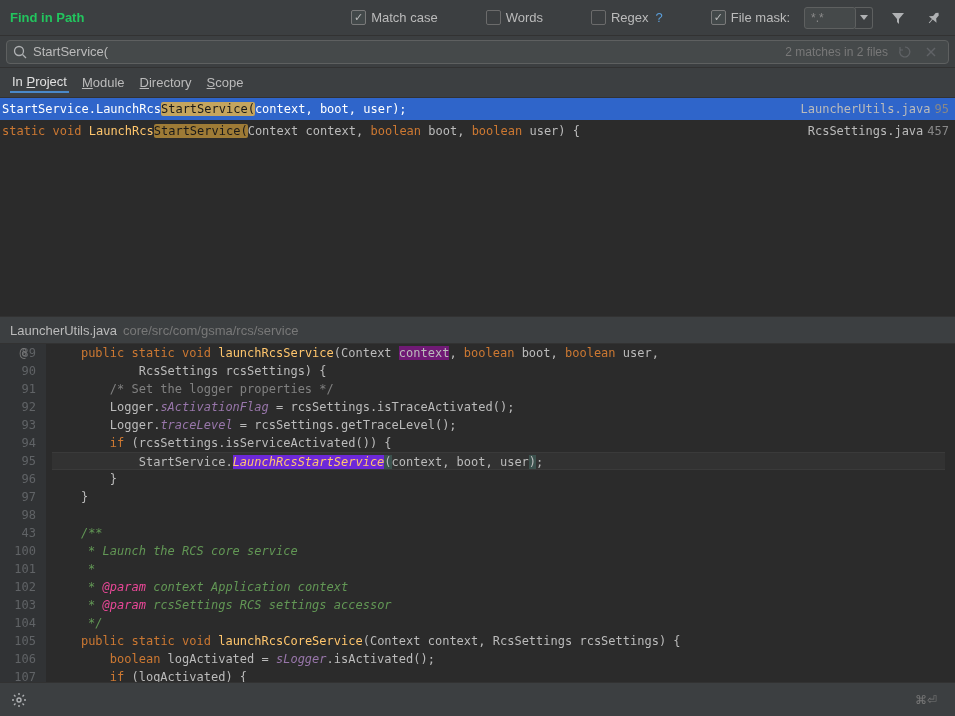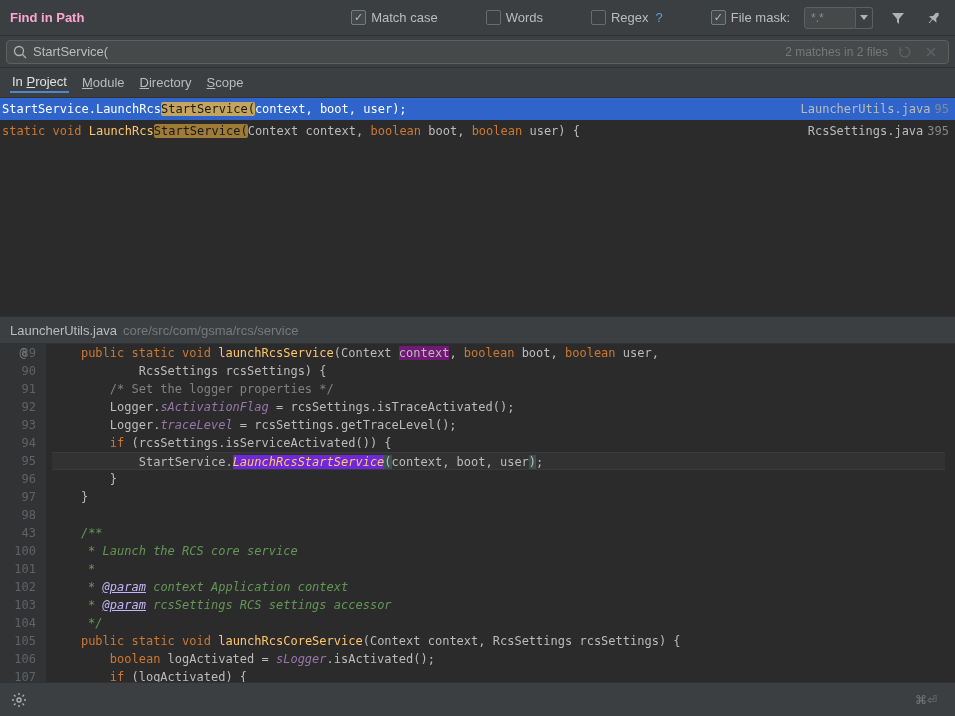--- a/index.html
+++ b/index.html
@@ -15,21 +15,21 @@
     .header {
       background: #3c3f41;
       height: 36px;
       display: flex;
       align-items: center;
       padding: 0 10px;
       border-bottom: 1px solid #323232;
     }
     .title {
       font-weight: bold;
-      color: #f9a8d4;
+      color: #22c55e;
       font-size: 13px;
       flex: 1;
     }
     .header-controls {
       display: flex;
       align-items: center;
       gap: 14px;
     }
     .checkbox-wrap {
       display: flex;
@@ -212,21 +212,21 @@
       margin-left: 46px;
       padding-left: 6px;
     }
     .code-line { height: 18px; white-space: pre; }
     .code-line.current { background: #323232; border-top: 1px solid #3a3a3a; border-bottom: 1px solid #3a3a3a; }
     .c-keyword { color: #cc7832; }
     .c-method { color: #ffc66d; }
     .c-comment { color: #808080; }
     .c-field { color: #9876aa; font-style: italic; }
     .c-doc { color: #629755; font-style: italic; }
-    .c-doctag { color: #c4b5fd; font-style: italic; text-decoration: underline; }
+    .c-doctag { color: #ec4899; font-style: italic; }
     .c-hl-method { color: #ffc66d; font-style: italic; background: #6d28d9; }
     .c-hl-bg { background: #701a75; color: #bbbbbb; }
     .c-paren-match { background: #3b514d; }
     .scrollbar-track {
       position: absolute;
       right: 0;
       top: 0;
       width: 10px;
       height: 100%;
       background: #2b2b2b;
@@ -335,21 +335,21 @@
 
 <div class="results" style="height:218px;">
   <div class="result-row selected">
     <span class="result-code"><span>StartService.LaunchRcs</span><span class="hl">StartService(</span><span>context, boot, user);</span></span>
     <span class="result-file">LauncherUtils.java</span>
     <span class="result-line">95</span>
   </div>
   <div class="result-row">
     <span class="result-code"><span class="kw-orange">static void </span><span class="kw-yellow">LaunchRcs</span><span class="hl">StartService(</span><span>Context context, </span><span class="kw-orange">boolean</span><span> boot, </span><span class="kw-orange">boolean</span><span> user) {</span></span>
     <span class="result-file">RcsSettings.java</span>
-    <span class="result-line">395</span>
+    <span class="result-line">457</span>
   </div>
 </div>
 
 <div class="preview-header">
   <span class="preview-file">LauncherUtils.java</span>
   <span class="preview-path">core/src/com/gsma/rcs/service</span>
 </div>
 
 <div class="editor" style="height:342px;">
   <div class="gutter" id="gutter">

